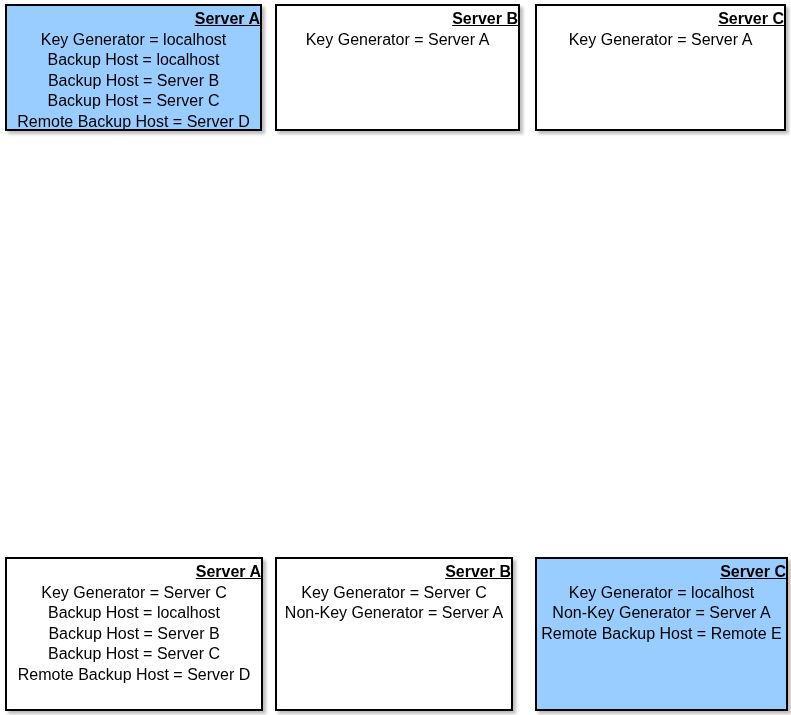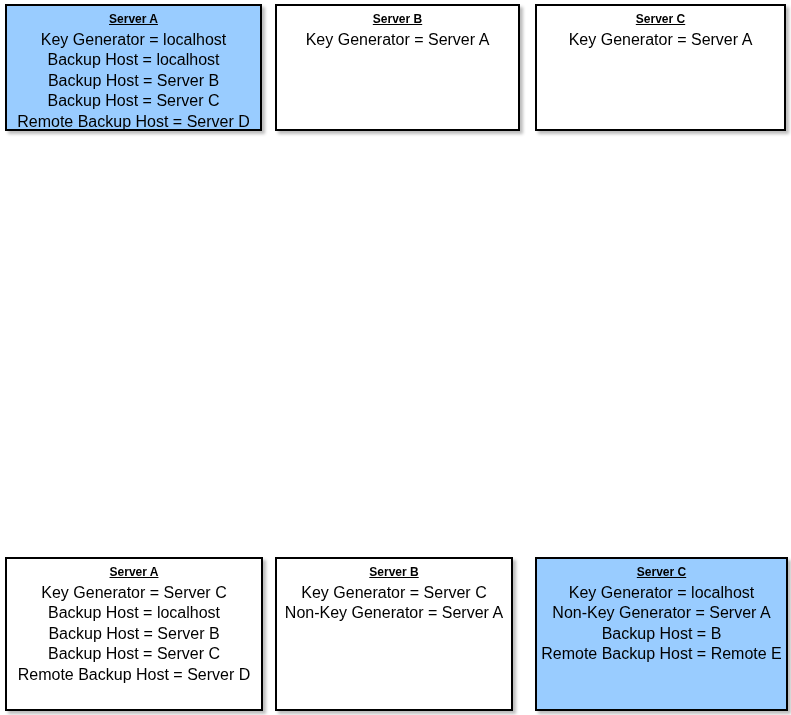--- a/index.html
+++ b/index.html
@@ -24,21 +24,22 @@
     box-shadow: 3px 3px 3px #bdbdbd;
     text-align: center;
     font-size: 16px;
     line-height: 20.5px;
     padding-top: 3px;
     overflow: hidden;
   }
   .box .title {
     font-weight: bold;
     text-decoration: underline;
-    font-size: 12px;
+    font-size: 16px;
+    text-align: right;
   }
   
   .box.top-a    { left: 5px;   top: 4px;   width: 257px; height: 127px; }
   .box.top-b    { left: 275px; top: 4px;   width: 245px; height: 127px; }
   .box.top-c    { left: 535px; top: 4px;   width: 251px; height: 127px; }
   
   .box.bottom-a { left: 5px;   top: 557px; width: 258px; height: 154px; }
   .box.bottom-b { left: 275px; top: 557px; width: 238px; height: 154px; }
   .box.bottom-c { left: 535px; top: 557px; width: 253px; height: 154px; }
 </style>
@@ -78,17 +79,16 @@
   <div class="box bottom-b" style="background: rgb(255, 255, 255);">
     <div class="title">Server B</div>
     <div class="line">Key Generator = Server C</div>
     <div class="line">Non-Key Generator = Server A</div>
   </div>
 
   <div class="box bottom-c highlighted" style="background: rgb(153, 204, 255);">
     <div class="title">Server C</div>
     <div class="line">Key Generator = localhost</div>
     <div class="line">Non-Key Generator = Server A</div>
-    <div class="line">Backup Host = B</div>
     <div class="line">Remote Backup Host = Remote E</div>
   </div>
 
 </div>
 
 </body></html>

